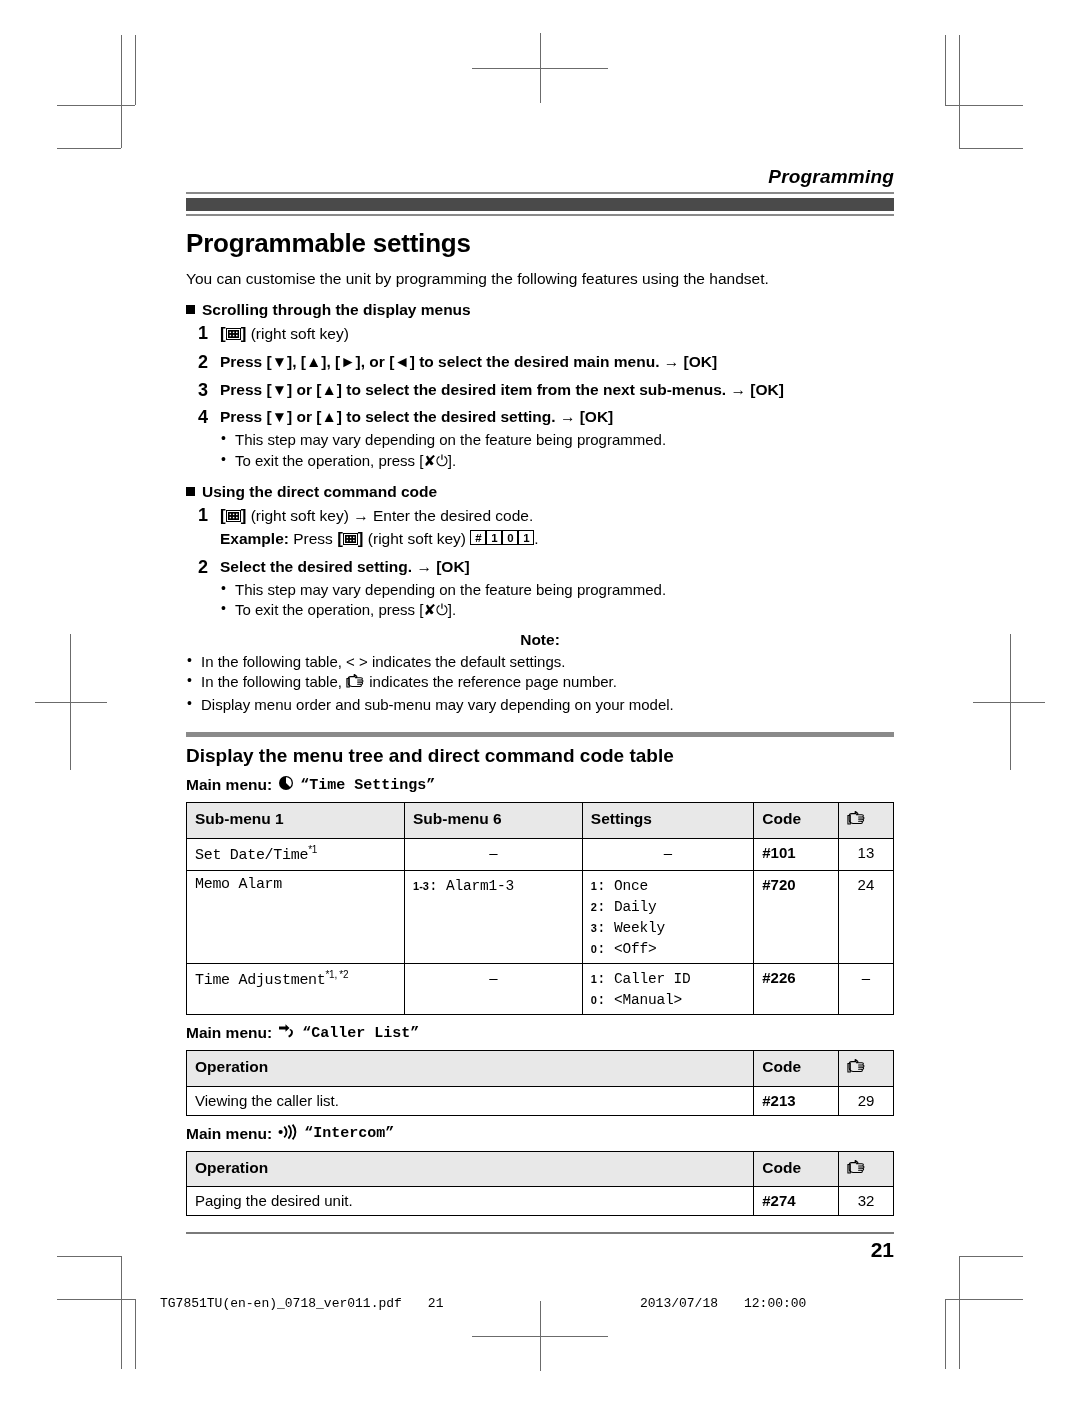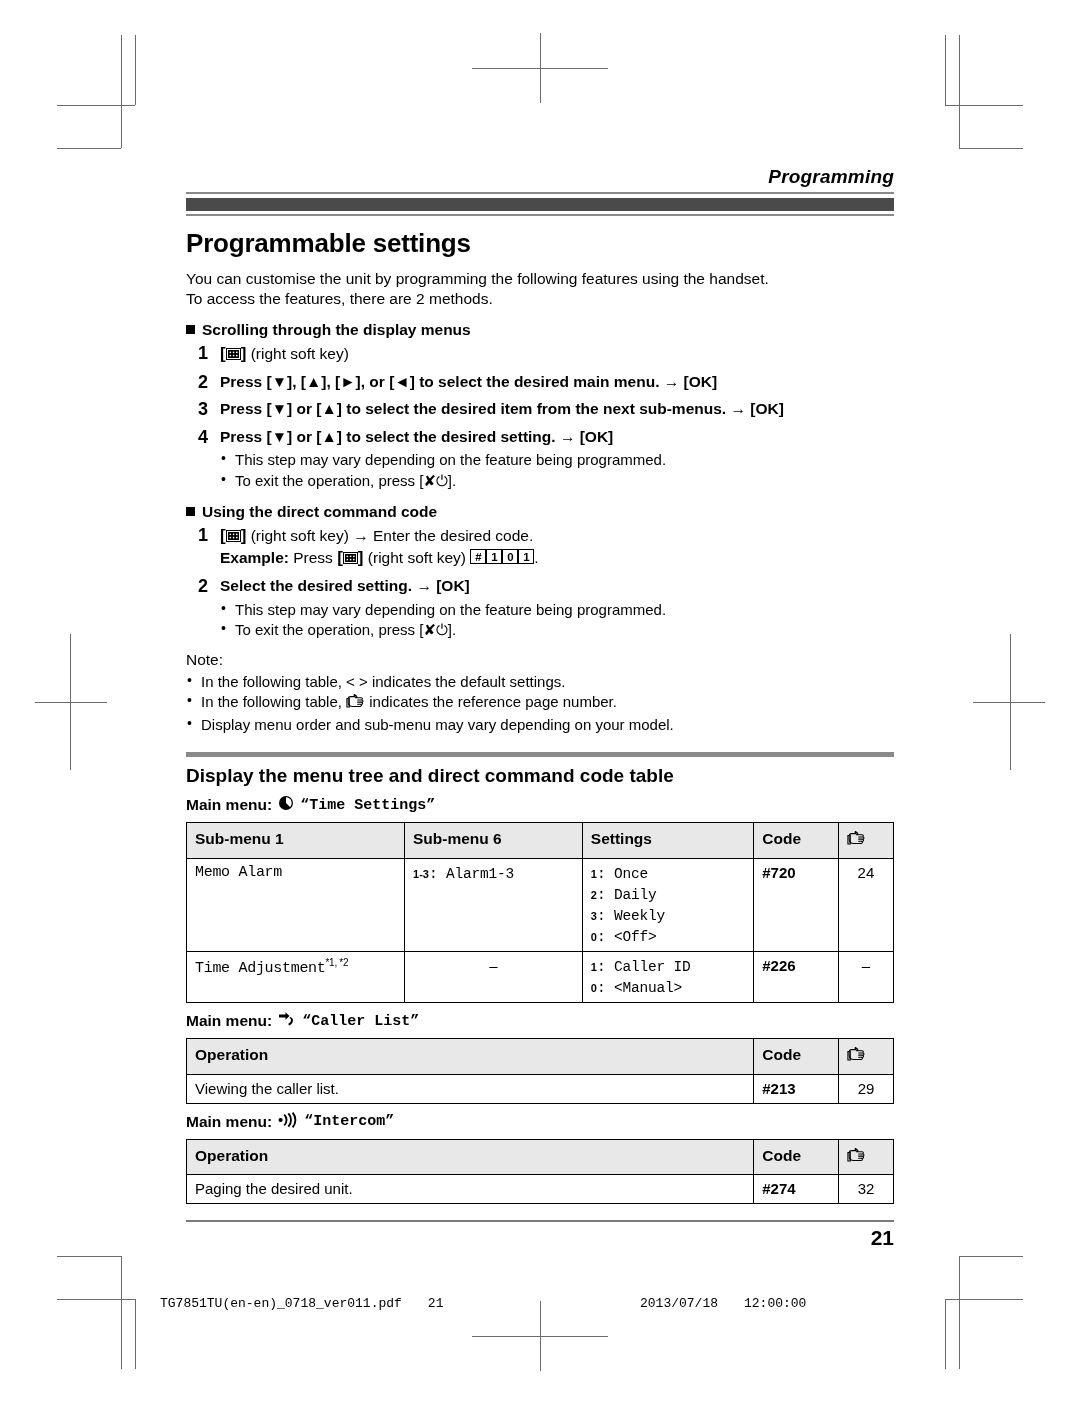--- a/index.html
+++ b/index.html
@@ -105,21 +105,21 @@
     margin-bottom: 1px;
   }
   ul.bullets li:before {
     content: "\2022";
     position: absolute;
     left: 1px;
     top: -1px;
     font-size: 14px;
   }
 
-  .note-label { font-size: 15.5px; font-weight: normal; margin-top: 10px; }
+  .note-label { font-size: 15.5px; font-weight: bold; margin-top: 10px; text-align: center; }
 
   .mono { font-family: "Liberation Mono", monospace; font-size: 14.5px; letter-spacing: -0.2px; }
 
   
   .key {
     font-weight: bold;
     white-space: nowrap;
     font-size: 15.5px;
   }
 
@@ -281,21 +281,20 @@
 <div class="page">
 
   <div class="running-head">Programming</div>
   <div class="rule-thin"></div>
   <div class="bar-thick"></div>
   <div class="rule-thin2"></div>
 
   <h1 class="title">Programmable settings</h1>
 
   <p class="body">You can customise the unit by programming the following features using the handset.</p>
-  <p class="body">To access the features, there are 2 methods.</p>
 
   <div class="sq-head">
     <span class="sq"></span>
     <span>Scrolling through the display menus</span>
   </div>
 
   <ol class="steps">
     <li>
       <span class="num">1</span>
       <span class="stxt">
@@ -403,20 +402,27 @@
             <svg width="19" height="15" viewBox="0 0 19 15" aria-hidden="true">
               <path d="M2.2 5.2 C2.2 3.6 3.4 2.6 4.6 2.6 L8.6 2.6 C9.2 2.6 9.4 2.2 9.0 1.9 L7.9 1.1 L8.4 0.5 L10.4 1.9 C11.0 2.3 11.0 3.0 10.3 3.3 L9.4 3.7 L15.0 3.7 C15.9 3.7 16.4 4.2 16.4 4.8 C16.4 5.4 15.9 5.9 15.0 5.9 L11.6 5.9 L15.6 5.9 C16.5 5.9 17.0 6.4 17.0 7.0 C17.0 7.6 16.5 8.1 15.6 8.1 L11.6 8.1 L15.2 8.1 C16.1 8.1 16.6 8.6 16.6 9.2 C16.6 9.8 16.1 10.3 15.2 10.3 L11.6 10.3 L14.2 10.3 C15.0 10.3 15.4 10.8 15.4 11.3 C15.4 11.9 15.0 12.4 14.2 12.4 L6.0 12.4 C3.9 12.4 2.2 10.9 2.2 8.6 Z" fill="none" stroke="#000" stroke-width="1.05" stroke-linejoin="round"></path>
               <path d="M0.9 4.4 L3.3 4.4 L3.3 12.9 L0.9 12.9 Z" fill="none" stroke="#000" stroke-width="1.05"></path>
             </svg>
           </span>
         </th>
       </tr>
     </thead>
     <tbody>
       <tr>
+        <td class="mono-cell"><span>Set Date/Time</span><span class="sup">*1</span></td>
+        <td class="ctr">–</td>
+        <td class="ctr">–</td>
+        <td><b>#101</b></td>
+        <td class="ctr">13</td>
+      </tr>
+      <tr>
         <td class="mono-cell">Memo Alarm</td>
         <td><span class="bnum">1-3</span><span class="mono">: </span><span class="mono">Alarm1-3</span></td>
         <td>
           <div><span class="bnum">1</span><span class="mono">: </span><span class="mono">Once</span></div>
           <div><span class="bnum">2</span><span class="mono">: </span><span class="mono">Daily</span></div>
           <div><span class="bnum">3</span><span class="mono">: </span><span class="mono">Weekly</span></div>
           <div><span class="bnum">0</span><span class="mono">: </span><span class="mono">&lt;Off&gt;</span></div>
         </td>
         <td><b>#720</b></td>
         <td class="ctr">24</td>

